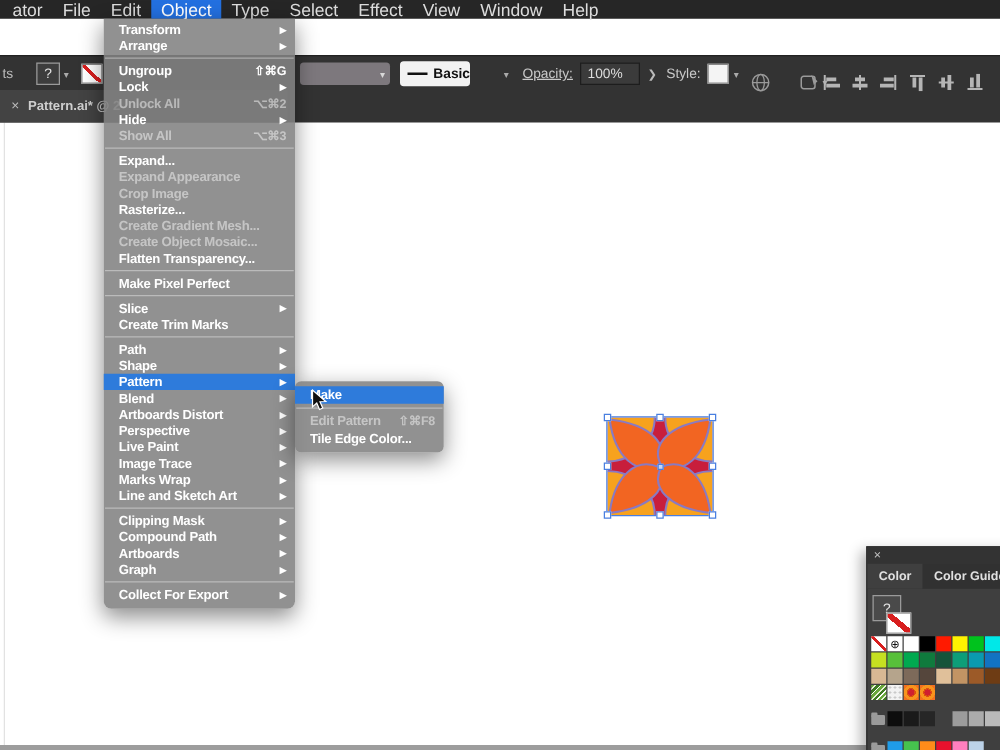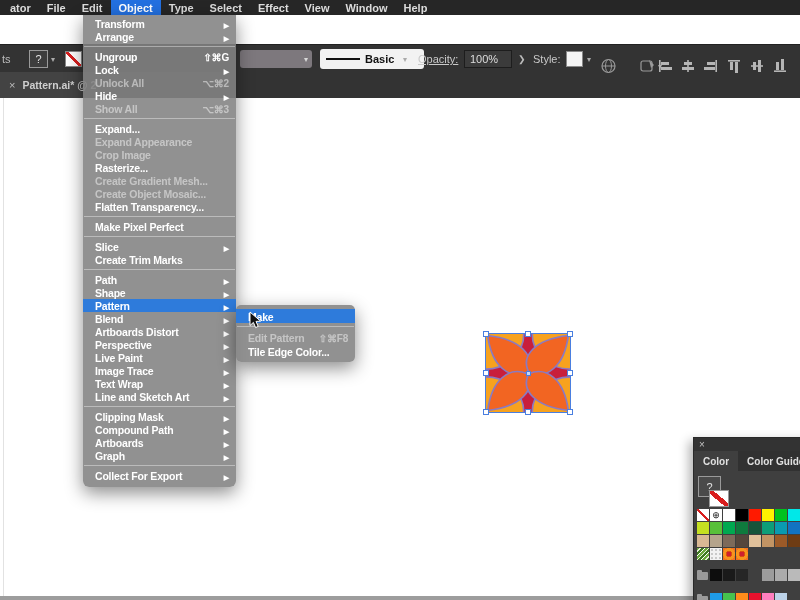--- a/index.html
+++ b/index.html
@@ -3,41 +3,41 @@
 <meta charset="utf-8">
 <style>
   * { margin:0; padding:0; box-sizing:border-box; }
   html,body { width:800px; height:600px; overflow:hidden; background:#fff; }
   body { font-family:"Liberation Sans", sans-serif; }
   #app { position:relative; width:800px; height:600px; overflow:hidden; background:#fff; }
 
   
   #menubar { position:absolute; left:0; top:0; width:800px; height:15px; background:#262626;
              display:flex; align-items:stretch; padding-left:2px; z-index:40; }
-  .mb-item { font-size:11px; font-weight:bold; color:#dcdcdc; padding:0 8px; display:flex; align-items:center; white-space:nowrap; }
+  .mb-item { font-size:14px; font-weight:normal; color:#dcdcdc; padding:0 8px; display:flex; align-items:center; white-space:nowrap; }
   .mb-item.active { background:#2370e0; color:#fff; }
 
   #titlebar { position:absolute; left:0; top:15px; width:800px; height:29px; background:#4b4b4b; z-index:30; }
   #home-icon { position:absolute; left:7px; top:6px; }
   #tb-sep { position:absolute; left:31px; top:5px; width:1px; height:19px; background:#5e5e5e; }
   #artboard-nav { position:absolute; left:40px; top:8px; display:flex; align-items:center; gap:4px; }
   #app-title { position:absolute; right:22px; top:7px; font-size:13px; color:#c9c9c9; }
 
   #controlbar { position:absolute; left:0; top:44px; width:800px; height:28px; background:#333333;
                 border-top:1px solid #222; z-index:30; color:#c9c9c9; font-size:11px; }
   .cb { position:absolute; top:0; height:28px; display:flex; align-items:center; }
   #cb-left-text { left:2px; color:#bdbdbd; }
   #cb-fill-box { left:29px; width:19px; height:18px; top:5px; border:1px solid #9a9a9a; background:#3d3d3d;
                  color:#e3e3e3; font-size:11px; display:flex; align-items:center; justify-content:center; }
   #cb-fill-chev { left:51px; color:#aaa; font-size:8px; }
   #cb-stroke-none { left:65px; top:6px; width:17px; height:16px; background:#fff; border:1px solid #888;
       background-image:linear-gradient(to top right, transparent 43%, #d81e1e 43%, #d81e1e 57%, transparent 57%); }
   #cb-brush-dd { left:240px; top:5px; width:72px; height:18px; background:#7d787d; border-radius:3px;
                  display:flex; align-items:center; justify-content:flex-end; padding-right:4px; color:#d8d8d8; font-size:8px; }
-  #cb-stroke-style { left:320px; top:4px; width:104px; height:20px; background:#f2f2f2; border-radius:3px;
+  #cb-stroke-style { left:320px; top:4px; width:56px; height:20px; background:#f2f2f2; border-radius:3px;
                      display:flex; align-items:center; color:#111; }
   #cb-stroke-line { width:34px; height:2px; background:#111; margin:0 5px 0 6px; }
   #cb-basic-label { font-size:11px; font-weight:bold; color:#111; }
   #cb-basic-chev { left:403px; color:#aaa; font-size:8px; }
   #cb-opacity { left:418px; text-decoration:underline; }
   #cb-opacity-val { left:464px; top:5px; width:48px; height:18px; background:#3b3b3b; border:1px solid #1d1d1d;
                     display:flex; align-items:center; padding-left:5px; color:#ddd; }
   #cb-opacity-more { left:518px; color:#bbb; font-size:9px; }
   #cb-style-label { left:533px; }
   #cb-style-swatch { left:566px; top:6px; width:17px; height:16px; background:#f4f4f4; border:1px solid #888; }
@@ -56,21 +56,21 @@
   
   #canvas { position:absolute; left:0; top:98px; width:800px; height:498px; background:#fff; }
   #artboard-edge { position:absolute; left:3px; top:98px; width:1px; height:498px; background:#e2e2e2; }
   #bottom-strip { position:absolute; left:0; top:596px; width:800px; height:4px; background:#9d9d9d; }
 
   
   .menu-panel { position:absolute; background:rgba(130,130,130,0.88); box-shadow:0 6px 18px rgba(0,0,0,0.45);
                 z-index:50; }
   #object-menu { left:83px; top:15px; width:153px; border-radius:0 0 6px 6px; padding:2px 0 5px 0; }
   #pattern-submenu { left:236px; top:305px; width:119px; border-radius:5px; padding:4px 0; z-index:55; }
-  .mi { height:13px; display:flex; align-items:flex-end; padding:0 7px 0 12px; font-size:10.5px; font-weight:bold;
+  .mi { height:13px; display:flex; align-items:center; padding:0 7px 0 12px; font-size:10.5px; font-weight:bold;
         color:#fff; letter-spacing:-0.2px; white-space:nowrap; }
   #pattern-submenu .mi { height:14px; }
   .mi .mi-short { margin-left:auto; font-weight:bold; font-size:10px; }
   .mi .mi-arrow { margin-left:auto; font-size:7px; }
   .mi.disabled { color:rgba(255,255,255,0.48); }
   .mi.hl { background:#2e7bdb; }
   .msep { height:1px; background:rgba(255,255,255,0.38); margin:3px 1px; }
 
   #cursor { position:absolute; left:249px; top:311px; z-index:60; }
 
@@ -326,21 +326,21 @@
       </div>
       <div class="mi">
         <span class="mi-label">Live Paint</span>
         <span class="mi-arrow">▶</span>
       </div>
       <div class="mi">
         <span class="mi-label">Image Trace</span>
         <span class="mi-arrow">▶</span>
       </div>
       <div class="mi">
-        <span class="mi-label">Text Wrap</span>
+        <span class="mi-label">Marks Wrap</span>
         <span class="mi-arrow">▶</span>
       </div>
       <div class="mi">
         <span class="mi-label">Line and Sketch Art</span>
         <span class="mi-arrow">▶</span>
       </div>
       <div class="msep"></div>
       <div class="mi">
         <span class="mi-label">Clipping Mask</span>
         <span class="mi-arrow">▶</span>

